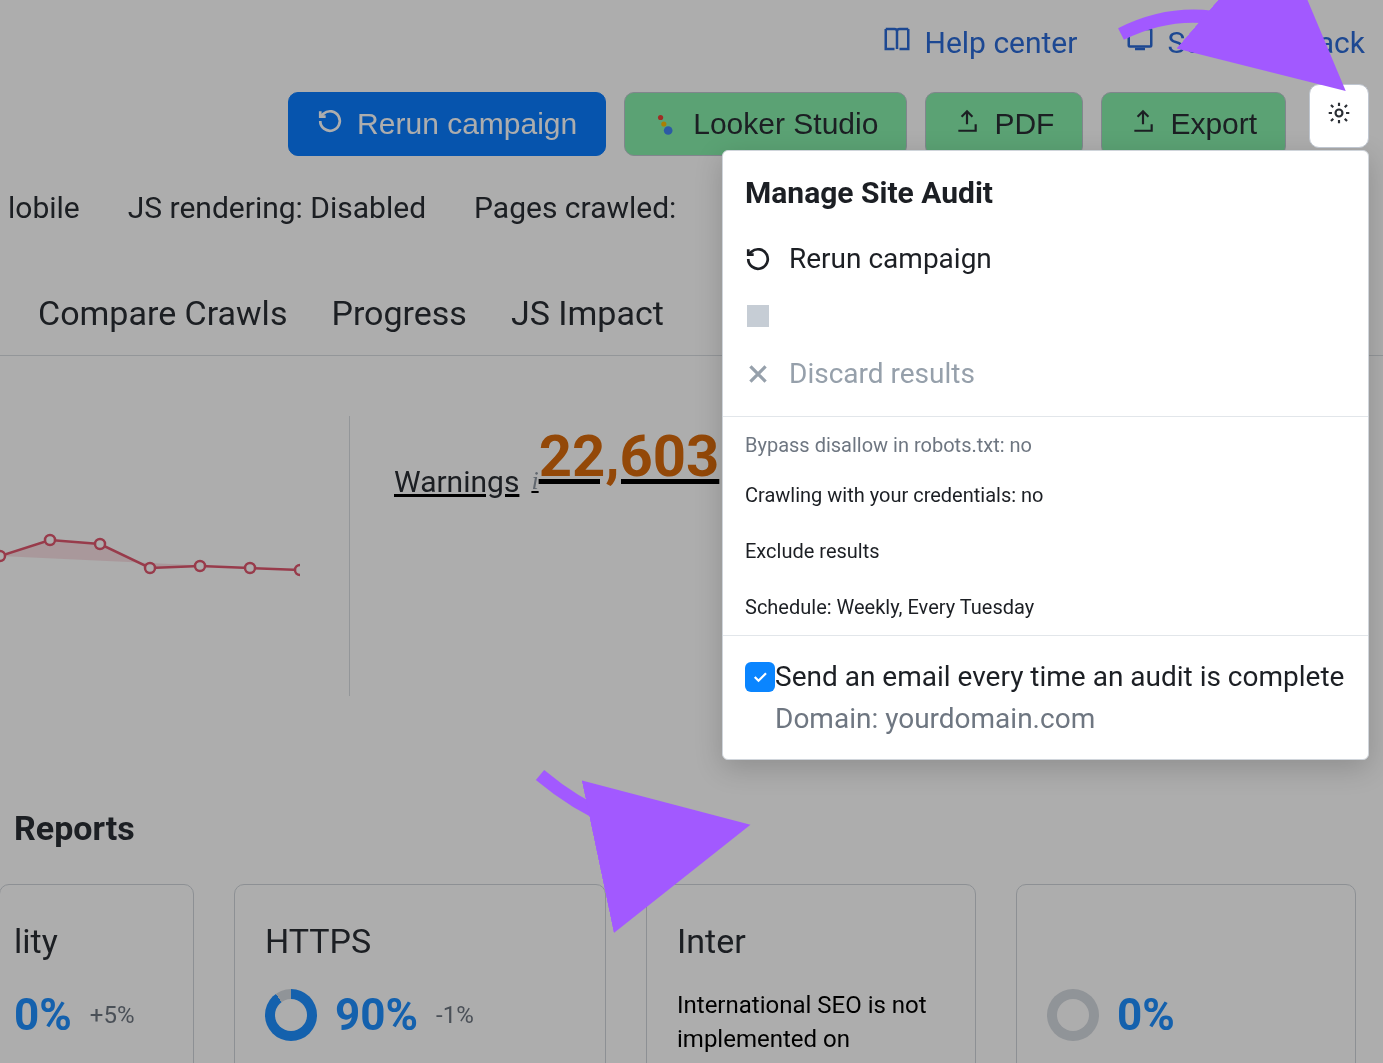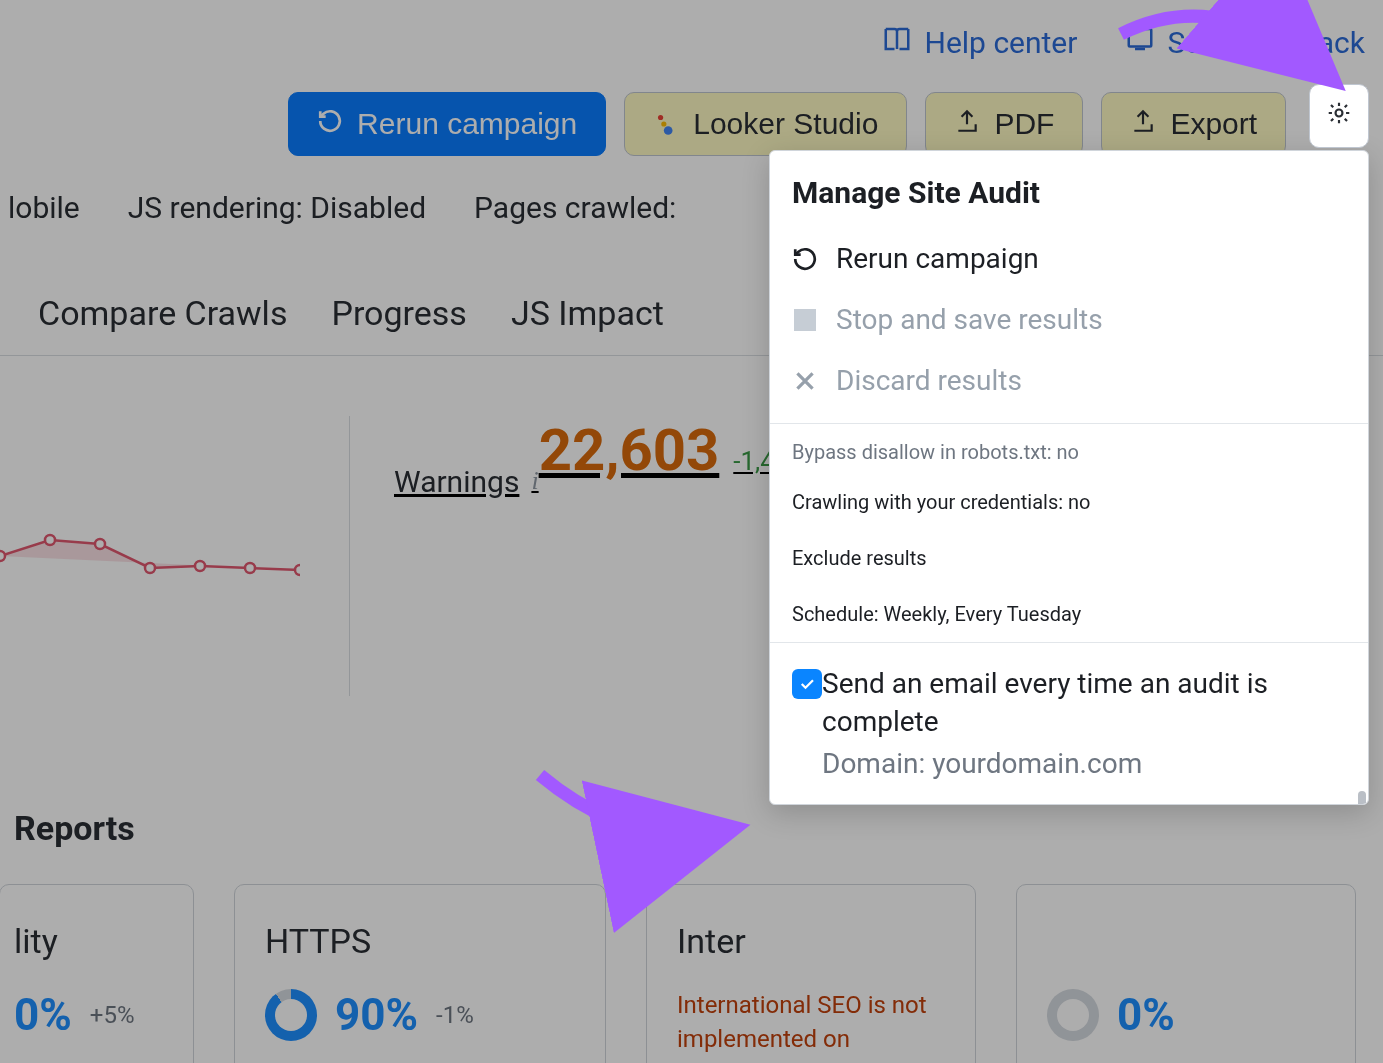--- a/index.html
+++ b/index.html
@@ -47,21 +47,21 @@
       gap: 18px;
       padding: 18px 18px 18px 0;
     }
     .btn {
       display: flex;
       align-items: center;
       gap: 14px;
       padding: 14px 28px;
       border: 1px solid #bfc6d0;
       border-radius: 10px;
-      background: #fef9c3;
+      background: #86efac;
       font-size: 30px;
       color: #2a2e34;
       cursor: pointer;
       font-weight: 400;
     }
     .btn-primary {
       background: #0a84ff;
       background: #007aff;
       background: #0d86ff;
       background: #0a7dff;
@@ -116,20 +116,21 @@
     }
     .card-title-row { display: flex; align-items: center; gap: 12px; font-size: 30px; color: #2a2e34; }
     .info-i { color: #8f98a3; font-style: italic; font-family: Georgia, serif; font-size: 26px; }
     .big-number {
       font-size: 58px;
       font-weight: 700;
       color: #d96b0d;
       display: flex;
       align-items: baseline;
       gap: 14px;
+      margin-top: 6px;
     }
     .delta {
       font-size: 26px;
       font-weight: 400;
       color: #3a9a46;
     }
     .y-labels {
       position: absolute;
       right: 8px;
       top: 0;
@@ -166,40 +167,40 @@
       width: 372px;
       min-height: 220px;
       border: 1px solid #d0d5db;
       border-radius: 10px;
       padding: 36px 30px 20px 30px;
     }
     .card-heading { font-size: 34px; color: #2a2e34; margin-bottom: 28px; }
     .metric-row { display:flex; align-items:center; gap:18px; }
     .pct-big { font-size: 44px; font-weight: 700; color: #0a84ff; color: #1e8fff; }
     .pct-delta { font-size: 24px; color: #6e7681; }
-    .gray-text { font-size: 24px; color: #c2410c; line-height: 1.4; }
+    .gray-text { font-size: 24px; color: #000000; line-height: 1.4; }
     .ring-90 {
       width:52px;height:52px;border-radius:50%;
       background: conic-gradient(#1e8fff 0deg 324deg, #d5dae0 324deg 360deg);
       position:relative;
     }
     .ring-90::after, .ring-0::after {
       content:''; position:absolute; top:10px; left:10px; right:10px; bottom:10px;
       background:#fff; border-radius:50%;
     }
     .ring-0 {
       width:52px;height:52px;border-radius:50%;background:#d5dae0;position:relative;
     }
 
     
     .dropdown-panel {
       position: absolute;
       top: 150px;
       right: 14px;
-      width: 600px;
+      width: 647px;
       background: #fff;
       border: 1px solid #d0d5db;
       border-radius: 6px;
       box-shadow: 0 8px 28px rgba(0,0,0,0.18);
       z-index: 20;
       overflow: hidden;
     }
     .dropdown-panel h3 {
       font-size: 30px;
       font-weight: 700;
@@ -457,21 +458,20 @@
             <path d="M3 12a9 9 0 1 0 3-6.7L3 8"></path>
             <path d="M3 3v5h5"></path>
           </svg>
       </span>
       <span>Rerun campaign</span>
     </div>
     <div class="menu-item disabled">
       <span class="mi-icon">
           <span class="square-gray"></span>
         </span>
-      <span>Stop and save results</span>
     </div>
     <div class="menu-item disabled">
       <span class="mi-icon">
         <svg viewBox="0 0 24 24" fill="none" stroke="#96a0ab" stroke-width="3">
             <path d="M5 5l14 14M19 5L5 19"></path>
           </svg>
       </span>
       <span>Discard results</span>
     </div>
     <div class="divider-h"></div>

